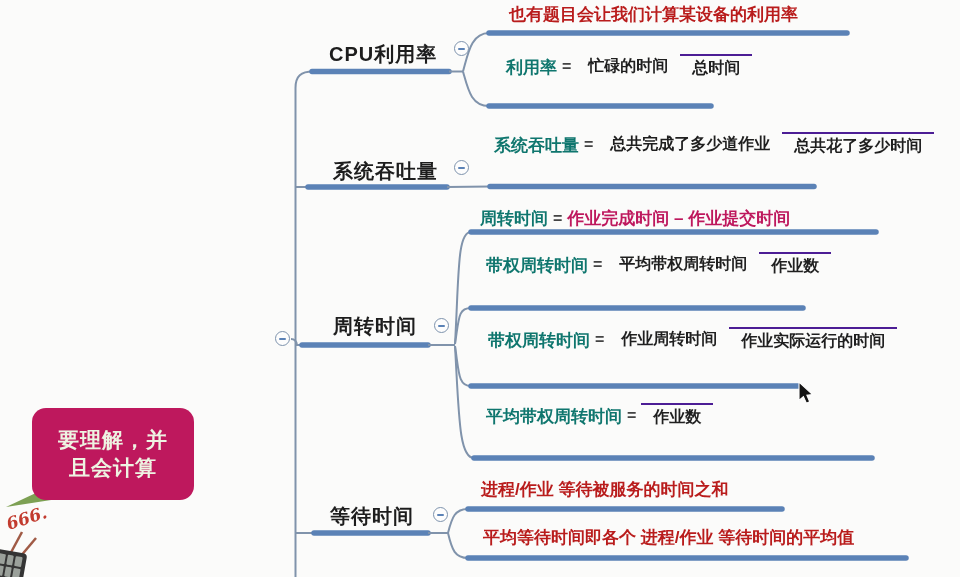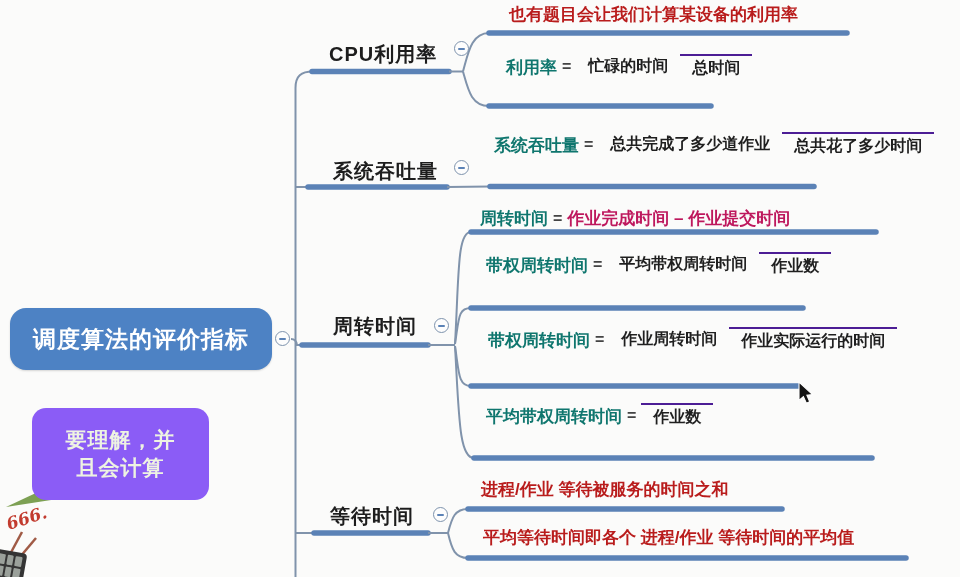--- a/index.html
+++ b/index.html
@@ -26,22 +26,22 @@
   .formula{position:absolute;display:flex;align-items:center;}
   .flabel{font-size:17px;font-weight:bold;color:#0f766e;}
   .feq{font-size:16px;font-weight:bold;color:#444;margin:0 5px;}
   .rhs{font-size:17px;font-weight:600;color:#be185d;}
   .frac{display:inline-flex;flex-direction:row;text-align:center;}
   .frac .num,.frac .den{
     font-size:16px;font-weight:600;color:#1f1f1f;line-height:24px;padding:0 12px;
   }
   .frac .den{border-top:2px solid #4c1d95;}
   .bubble{
-    position:absolute;left:32px;top:408px;width:177px;height:92px;border-radius:14px;
-    background:#8b5cf6;color:#eef3e2;font-size:21px;font-weight:600;letter-spacing:1px;
+    position:absolute;left:32px;top:408px;width:162px;height:92px;border-radius:14px;
+    background:#be185d;color:#eef3e2;font-size:21px;font-weight:600;letter-spacing:1px;
     display:flex;flex-direction:column;align-items:center;justify-content:center;line-height:28px;
   }
   .sticker-666{
     position:absolute;left:6px;top:508px;font-size:17px;font-weight:bold;font-style:italic;
     color:#c23b2e;transform:rotate(-18deg);font-family:"DejaVu Serif",serif;
   }
   .calc{
     position:absolute;left:-7px;top:551px;width:32px;height:30px;background:#343434;
     border-radius:4px;transform:rotate(10deg);
     display:grid;grid-template-columns:repeat(3,1fr);gap:2px;padding:4px;box-sizing:border-box;
@@ -93,23 +93,20 @@
     <path d="M474,458 L872,458" stroke="#5b82b6" stroke-width="5.5" stroke-linecap="round" fill="none"></path>
     <path d="M468,509 L782,509" stroke="#5b82b6" stroke-width="5.5" stroke-linecap="round" fill="none"></path>
     <path d="M468,558 L906,558" stroke="#5b82b6" stroke-width="5.5" stroke-linecap="round" fill="none"></path>
 
     <polygon points="38,492 6,507 64,498" fill="#7da053"></polygon>
 
     <path d="M8,558 L22,532" stroke="#a05a45" stroke-width="2.5" fill="none"></path>
     <path d="M20,557 L36,538" stroke="#a05a45" stroke-width="2.5" fill="none"></path>
   </svg>
 
-  <div class="root-node">
-      <span>调度算法的评价指标</span>
-    </div>
   <div class="collapse" style="left:275px;top:331px;">
     <span class="dash"></span>
   </div>
 
   <div class="abs branch-label" style="left:329px;top:41px;">CPU利用率</div>
   <div class="collapse" style="left:454px;top:41px;">
     <span class="dash"></span>
   </div>
 
   <div class="abs branch-label" style="left:333px;top:158px;">系统吞吐量</div>

